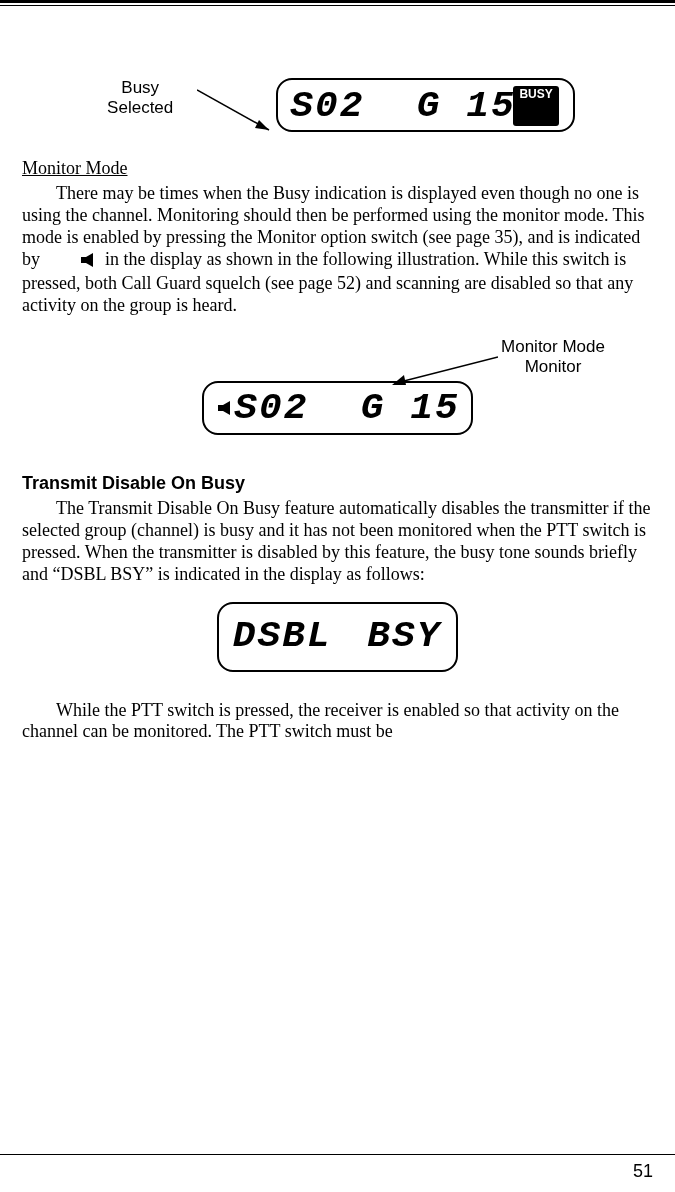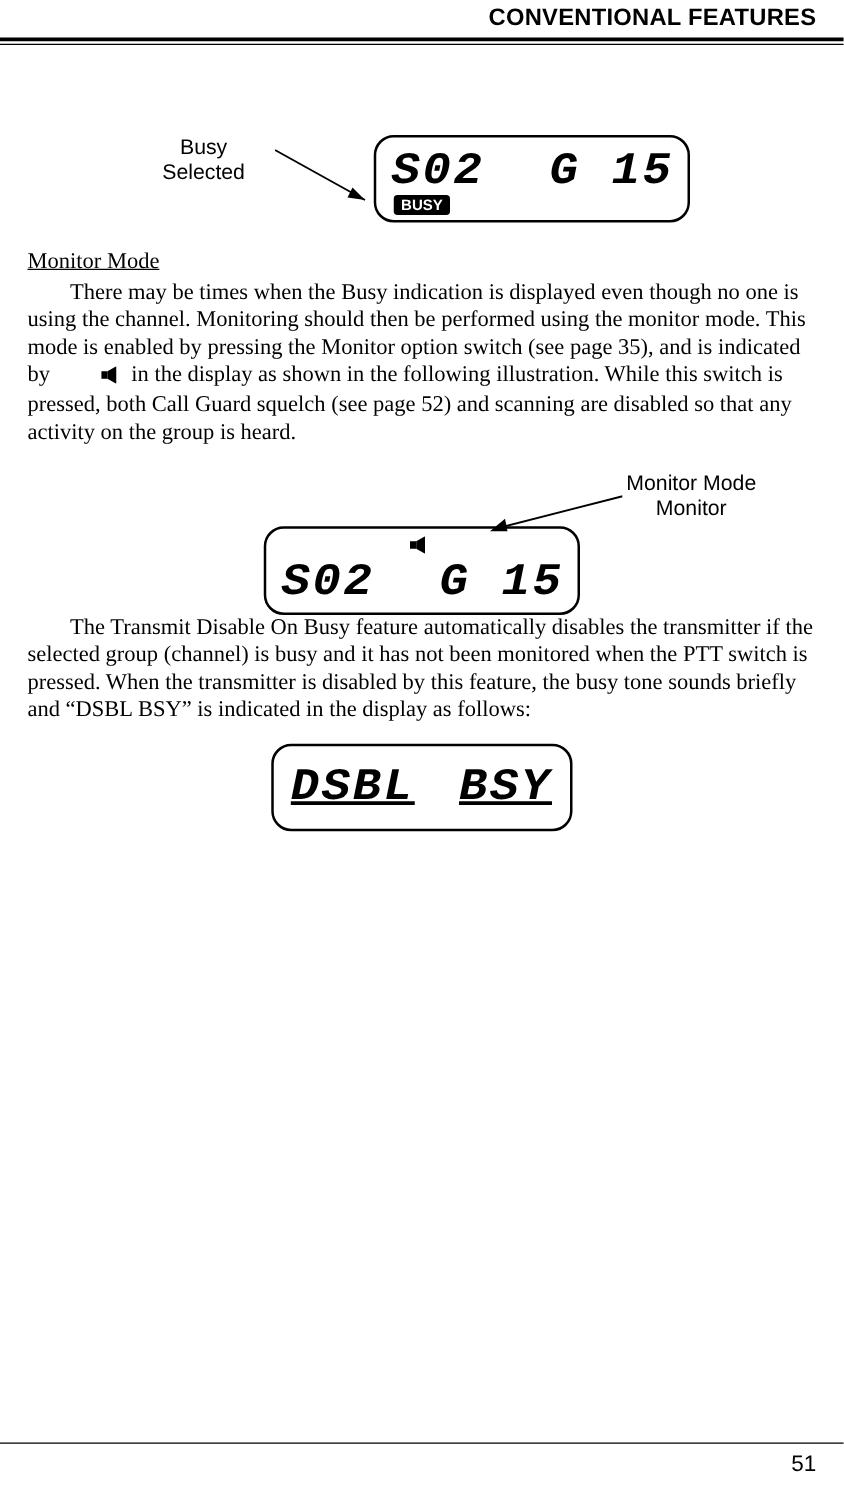--- a/index.html
+++ b/index.html
@@ -8,21 +8,21 @@
 
   .header { width: 100%; }
   .header-title { text-align: right; font-family: Arial, Helvetica, sans-serif; font-weight: bold; font-size: 19px; padding: 4px 22px 4px 0; letter-spacing: 0.2px; }
   .header-rules { display: flex; flex-direction: column; gap: 0; width: 100%; }
   .rule-thick { border-top: 3px solid #000; }
   .rule-thin { border-top: 1px solid #000; margin-top: 2px; }
 
   .content { padding: 18px 22px 0 22px; flex: 1; }
 
   
-  .lcd { border: 2.5px solid #000; border-radius: 16px; padding: 6px 14px 4px 14px; display: flex; flex-direction: column; align-items: stretch; position: relative; text-align: right; }
+  .lcd { border: 2.5px solid #000; border-radius: 16px; padding: 6px 14px 4px 14px; display: flex; flex-direction: row; align-items: stretch; position: relative; text-align: right; }
   .lcd-line { display: flex; align-items: center; gap: 4px; height: 40px; }
   .lcd-seg { font-family: "Courier New", monospace; font-size: 36px; font-weight: bold; letter-spacing: 2px; font-style: italic; transform: scaleX(1.05); }
   .lcd-badge { font-family: Arial, Helvetica, sans-serif; font-size: 12px; font-weight: bold; background: #000; color: #fff; padding: 1px 6px; border-radius: 3px; display: inline-block; width: fit-content; }
   .lcd-monitor { align-self: center; margin-bottom: -2px; }
 
   
   .fig1 { margin-top: 54px; display: flex; align-items: flex-start; justify-content: center; gap: 9px; }
   .fig1-label { font-family: Arial, Helvetica, sans-serif; font-size: 17px; line-height: 1.2; text-align: center; width: 80px; margin-right: 8px; margin-top: 0px; }
   .fig1-arrow-wrap { position: relative; width: 70px; height: 60px; }
 
@@ -38,34 +38,33 @@
 
   
   .fig2 { margin-top: 20px; display: flex; justify-content: center; position: relative; height: 110px; }
   .fig2-lcd-wrap { position: absolute; top: 44px; }
   .fig2-label { position: absolute; font-family: Arial, Helvetica, sans-serif; font-size: 17px; line-height: 1.18; text-align: center; right: 30px; top: 0; width: 140px; }
   .fig2-arrow-wrap { position: absolute; top: 18px; left: 50%; margin-left: 50px; width: 100px; height: 40px; }
 
   
   .fig3 { margin-top: 16px; display: flex; justify-content: center; }
   .lcd3 { padding: 10px 16px; }
-  .lcd3 .lcd-line { height: 46px; text-decoration: underline; }
+  .lcd3 .lcd-line { height: 46px; }
 
   .footer { margin-top: auto; }
   .footer-rule { border-top: 1.5px solid #000; }
   .page-num { text-align: right; font-family: Arial, Helvetica, sans-serif; font-size: 18px; padding: 6px 22px 10px 0; }
 
   .space-gap { display:inline-block; width: 32px; }
   .space-gap-wide { display:inline-block; width: 48px; }
 </style>
 </head>
 <body>
 
 <div class="header">
-  <div class="header-title">CONVENTIONAL FEATURES</div>
   <div class="header-rules">
     <div class="rule-thick"></div>
     <div class="rule-thin"></div>
   </div>
 </div>
 
 <div class="content">
 
   <div class="fig1">
     <div class="fig1-label">
@@ -123,32 +122,34 @@
         <div class="lcd-line">
           <span class="lcd-seg">S02</span>
           <span class="space-gap-wide"></span>
           <span class="lcd-seg">G 15</span>
         </div>
       </div>
     </div>
   </div>
 
 
+  <div class="section-sub">Transmit Disable On Busy</div>
 
   <p class="para indent">The Transmit Disable On Busy feature automatically disables the transmitter if the selected group (channel) is busy and it has not been monitored when the PTT switch is pressed. When the transmitter is disabled by this feature, the busy tone sounds briefly and “DSBL BSY” is indicated in the display as follows:</p>
 
   <div class="fig3">
     <div class="lcd lcd3">
       <div class="lcd-line">
         <span class="lcd-seg">DSBL</span>
         <span class="space-gap"></span>
         <span class="lcd-seg">BSY</span>
       </div>
     </div>
   </div>
 
+  <p class="para indent" style="margin-top:28px;">While the PTT switch is pressed, the receiver is enabled so that activity on the channel can be monitored. The PTT switch must be</p>
 
 </div>
 
 <div class="footer">
   <div class="footer-rule"></div>
   <div class="page-num">51</div>
 </div>
 
 </body></html>

